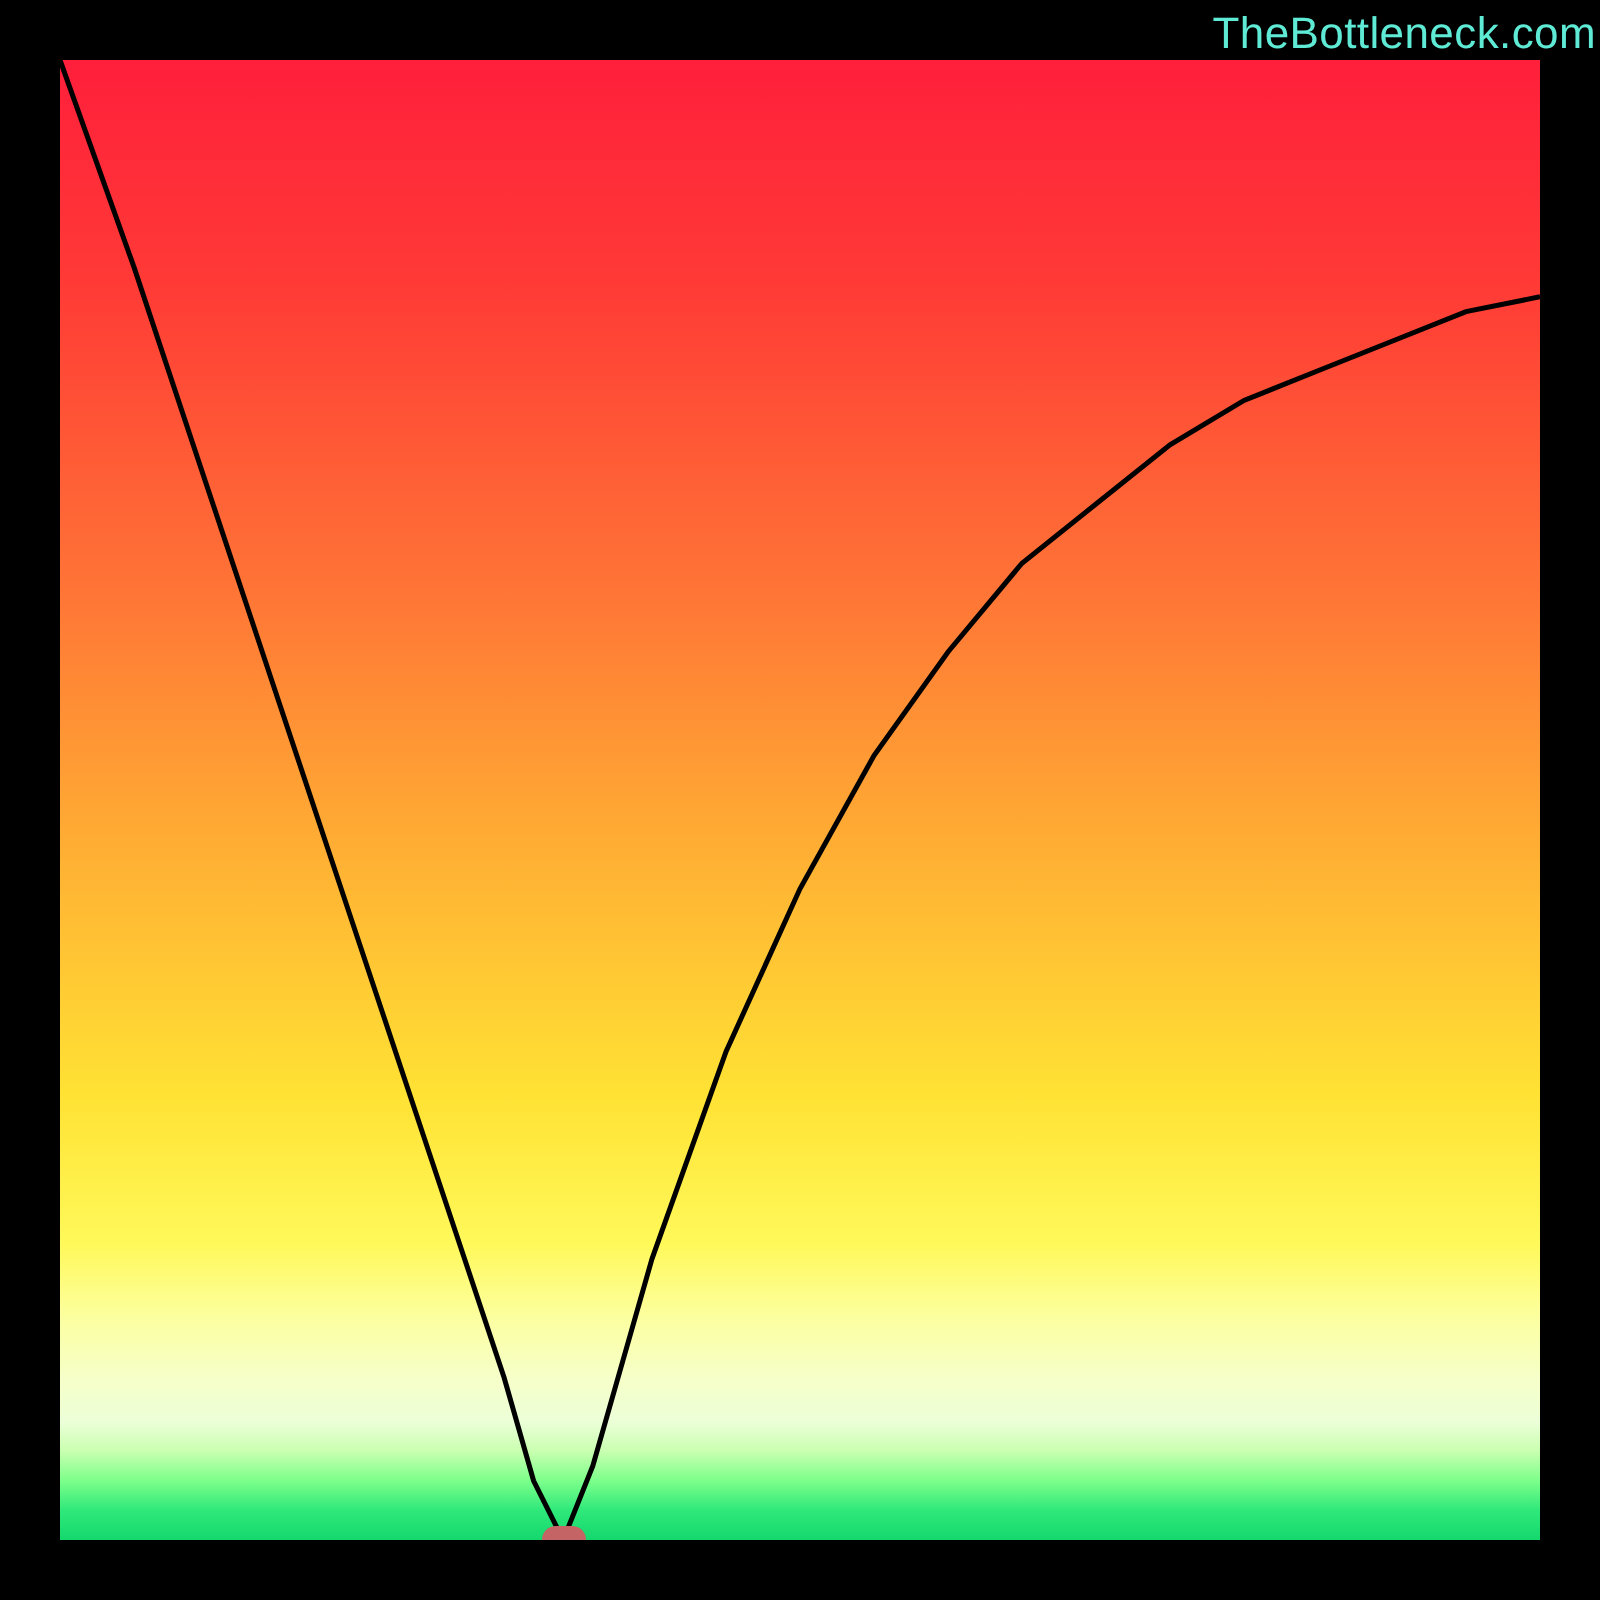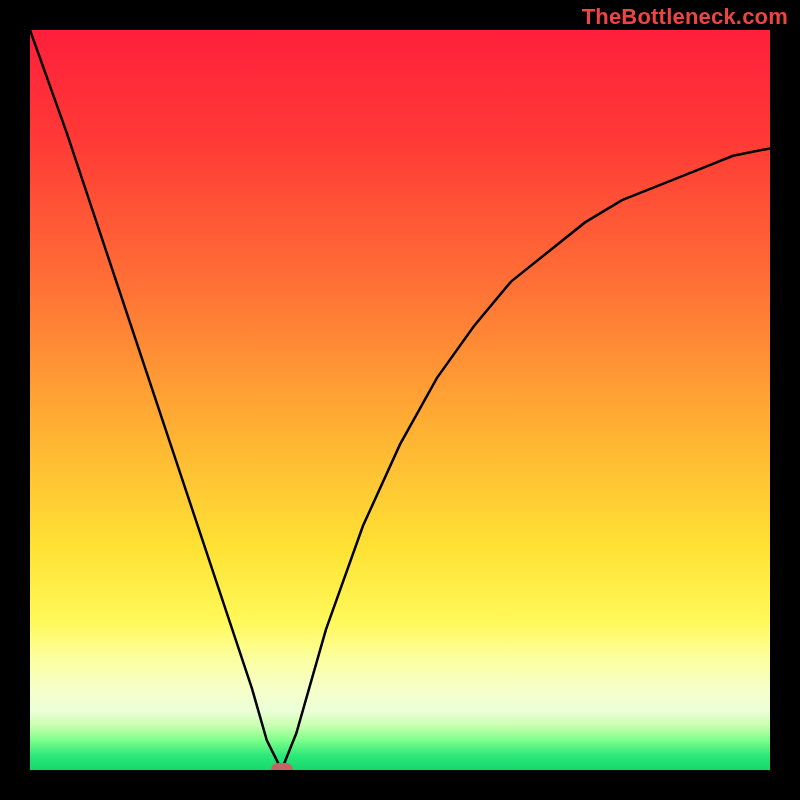--- a/index.html
+++ b/index.html
@@ -30,24 +30,24 @@
   .gradient {
     position: absolute;
     left: 0;
     top: 0;
     width: 100%;
     height: 100%;
   }
   .attribution {
     position: absolute;
     top: 4px;
-    right: 12px;
-    color: #ef4444;
+    right: 2px;
+    color: #5eead4;
     font-size: 22px;
-    font-weight: 700;
+    font-weight: 400;
     letter-spacing: 0.2px;
   }
   svg.curve {
     position: absolute;
     left: 0;
     top: 0;
     width: 100%;
     height: 100%;
   }
   .marker {

